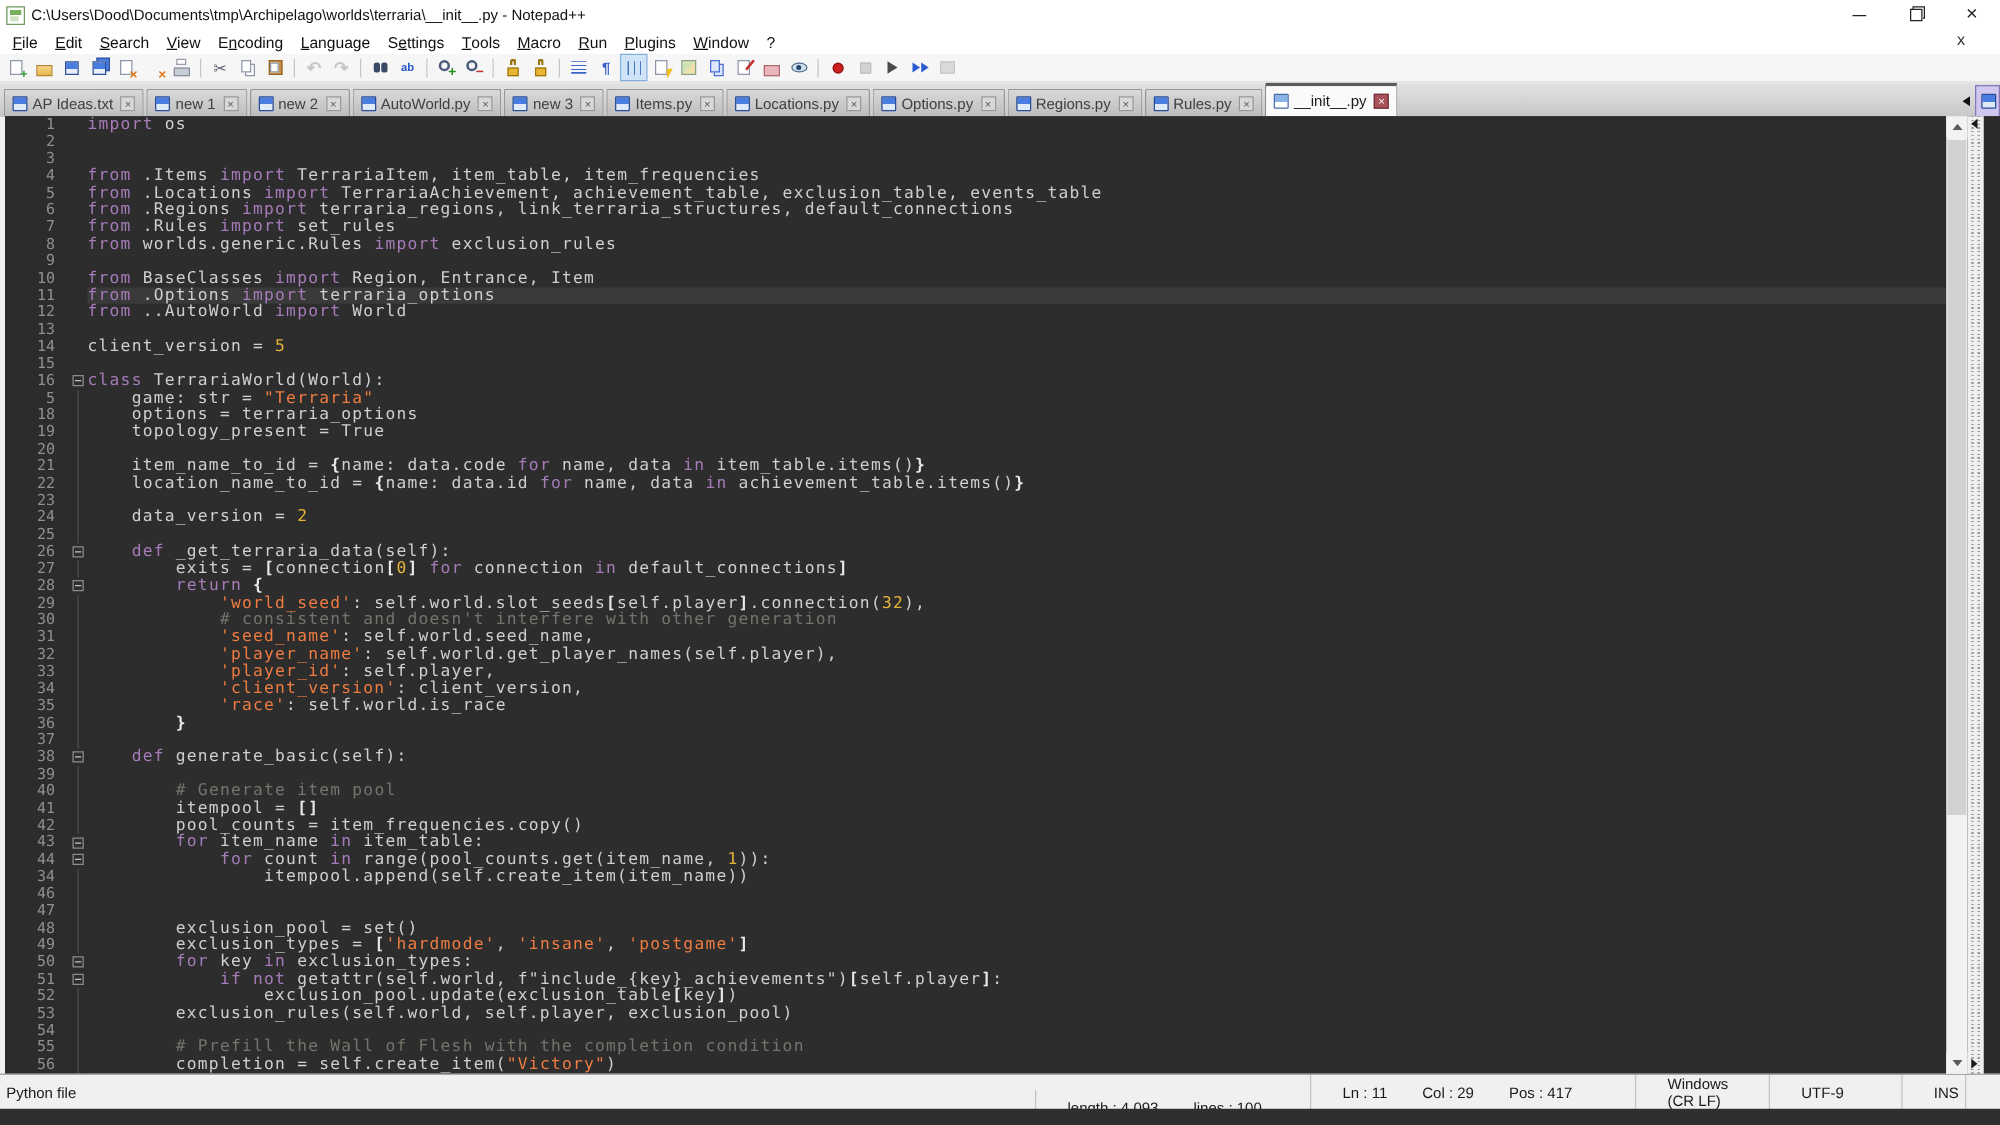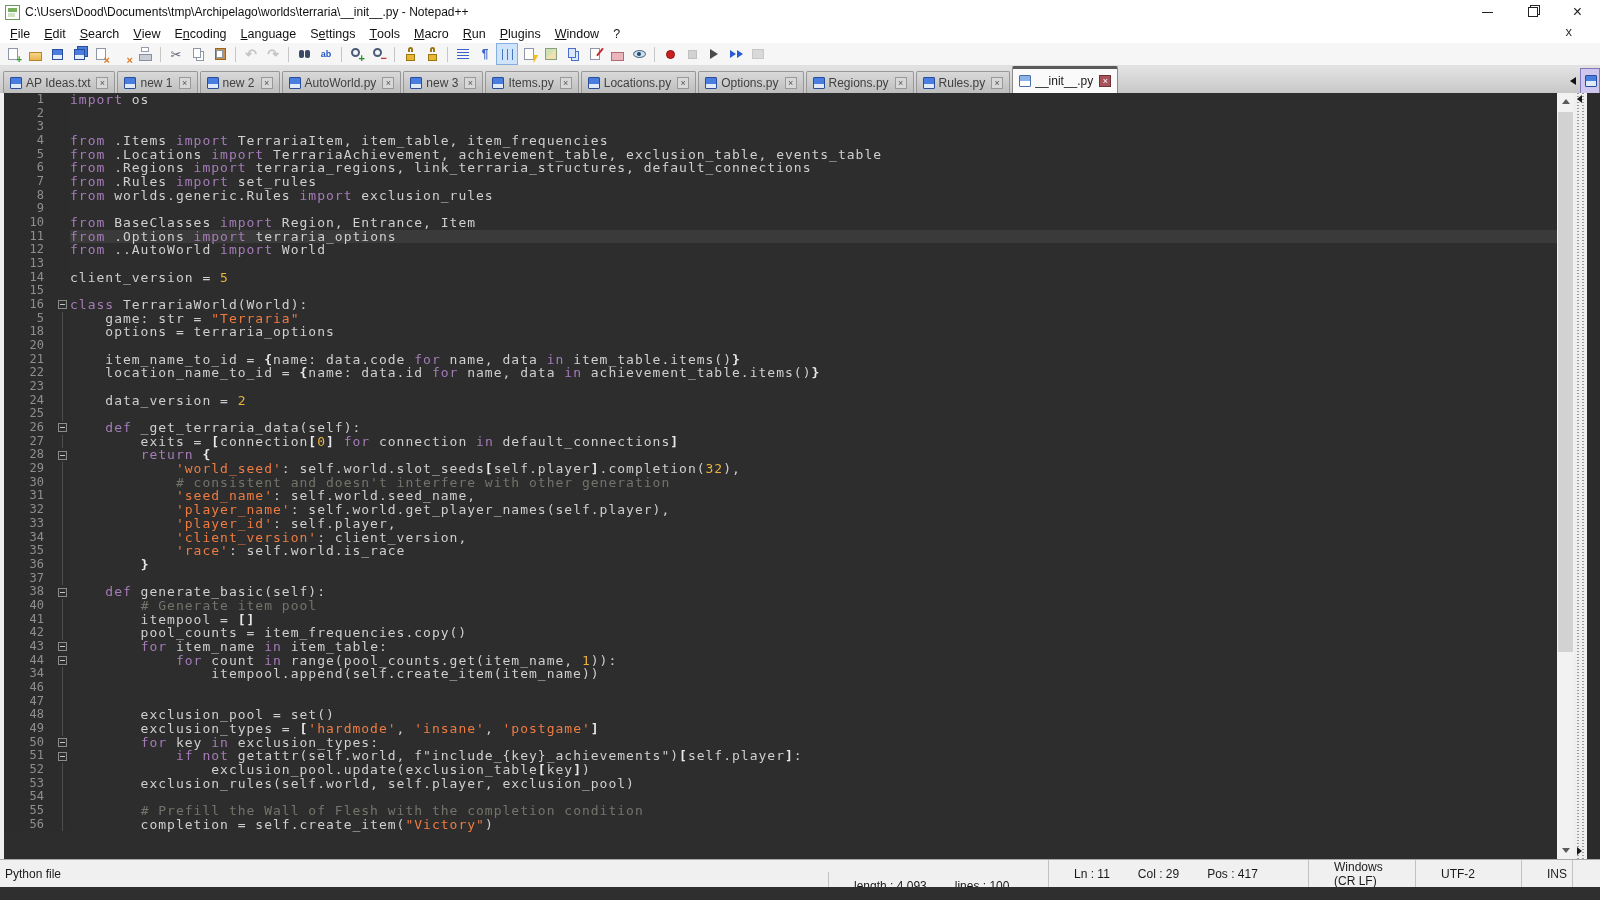--- a/index.html
+++ b/index.html
@@ -354,20 +354,25 @@
           <span class="ln">5</span>
           <span class="fold guide"></span>
           <span class="code"><span class="tk-d">    game: str = </span><span class="tk-s">"Terraria"</span></span>
         </div>
         <div class="line">
           <span class="ln">18</span>
           <span class="fold guide"></span>
           <span class="code"><span class="tk-d">    options = terraria_options</span></span>
         </div>
         <div class="line">
+          <span class="ln">19</span>
+          <span class="fold guide"></span>
+          <span class="code"><span class="tk-d">    topology_present = True</span></span>
+        </div>
+        <div class="line">
           <span class="ln">20</span>
           <span class="fold guide"></span>
           <span class="code"></span>
         </div>
         <div class="line">
           <span class="ln">21</span>
           <span class="fold guide"></span>
           <span class="code"><span class="tk-d">    item_name_to_id = </span><span class="tk-b">{</span><span class="tk-d">name: data.code </span><span class="tk-k">for</span><span class="tk-d"> name, data </span><span class="tk-k">in</span><span class="tk-d"> item_table.items()</span><span class="tk-b">}</span></span>
         </div>
         <div class="line">
@@ -405,21 +410,21 @@
         <div class="line">
           <span class="ln">28</span>
           <span class="fold">
             <span class="fbox"></span>
           </span>
           <span class="code"><span class="tk-d">        </span><span class="tk-k">return</span><span class="tk-d"> </span><span class="tk-b">{</span></span>
         </div>
         <div class="line">
           <span class="ln">29</span>
           <span class="fold guide"></span>
-          <span class="code"><span class="tk-d">            </span><span class="tk-s">'world_seed'</span><span class="tk-d">: self.world.slot_seeds</span><span class="tk-b">[</span><span class="tk-d">self.player</span><span class="tk-b">]</span><span class="tk-d">.completion(</span><span class="tk-n">32</span><span class="tk-d">),</span></span>
+          <span class="code"><span class="tk-d">            </span><span class="tk-s">'world_seed'</span><span class="tk-d">: self.world.slot_seeds</span><span class="tk-b">[</span><span class="tk-d">self.player</span><span class="tk-b">]</span><span class="tk-d">.connection(</span><span class="tk-n">32</span><span class="tk-d">),</span></span>
         </div>
         <div class="line">
           <span class="ln">30</span>
           <span class="fold guide"></span>
           <span class="code"><span class="tk-d">            </span><span class="tk-c"># consistent and doesn't interfere with other generation</span></span>
         </div>
         <div class="line">
           <span class="ln">31</span>
           <span class="fold guide"></span>
           <span class="code"><span class="tk-d">            </span><span class="tk-s">'seed_name'</span><span class="tk-d">: self.world.seed_name,</span></span>
@@ -453,20 +458,25 @@
           <span class="ln">37</span>
           <span class="fold guide"></span>
           <span class="code"></span>
         </div>
         <div class="line">
           <span class="ln">38</span>
           <span class="fold">
             <span class="fbox"></span>
           </span>
           <span class="code"><span class="tk-d">    </span><span class="tk-k">def</span><span class="tk-d"> generate_basic(self):</span></span>
+        </div>
+        <div class="line">
+          <span class="ln">39</span>
+          <span class="fold guide"></span>
+          <span class="code"></span>
         </div>
         <div class="line">
           <span class="ln">40</span>
           <span class="fold guide"></span>
           <span class="code"><span class="tk-d">        </span><span class="tk-c"># Generate item pool</span></span>
         </div>
         <div class="line">
           <span class="ln">41</span>
           <span class="fold guide"></span>
           <span class="code"><span class="tk-d">        itempool = </span><span class="tk-b">[]</span></span>
@@ -576,19 +586,19 @@
     <span class="st s1">
       <span>length : 4,093</span>
       <span>lines : 100</span>
     </span>
     <span class="st s2">
       <span>Ln : 11</span>
       <span>Col : 29</span>
       <span>Pos : 417</span>
     </span>
     <span class="st s3">Windows (CR LF)</span>
-    <span class="st s4">UTF-2</span>
+    <span class="st s4">UTF-9</span>
     <span class="st s5">INS</span>
     <span class="grip"></span>
   </div>
 
   <div class="bottom-strip"></div>
 </div>
 
 </body></html>

